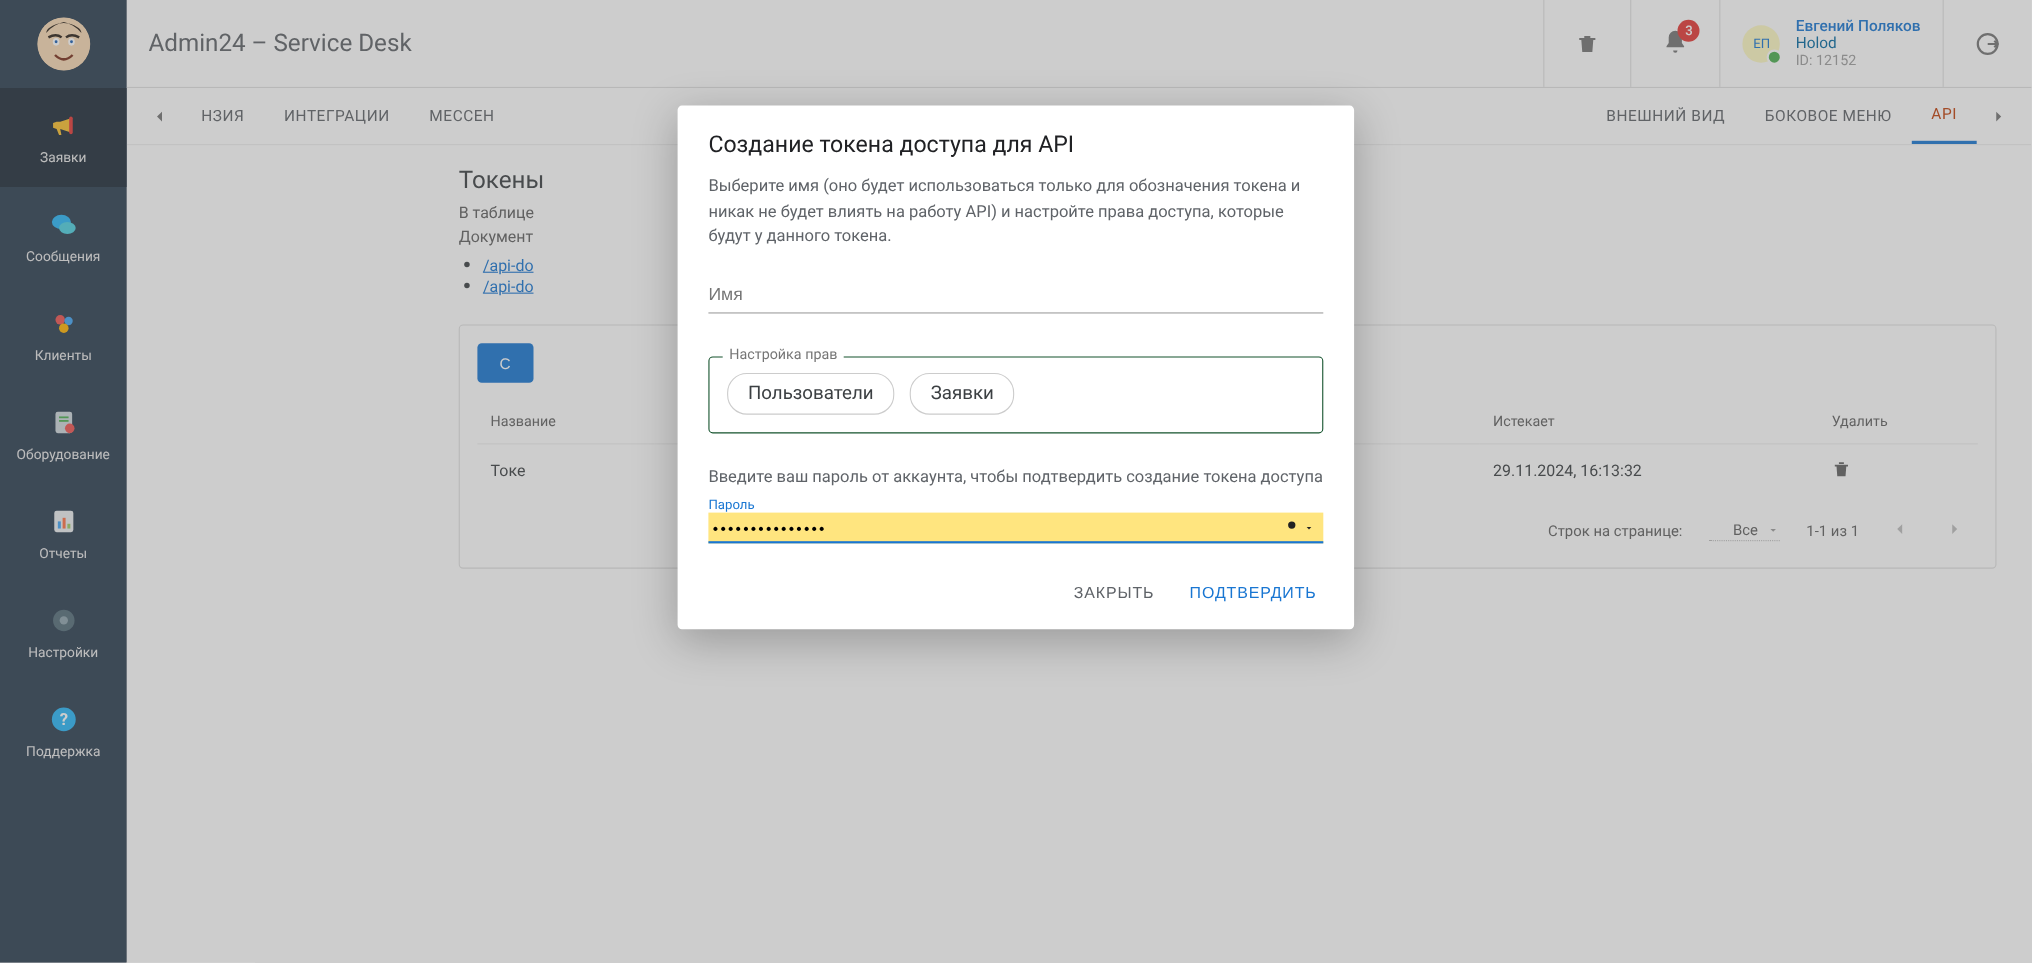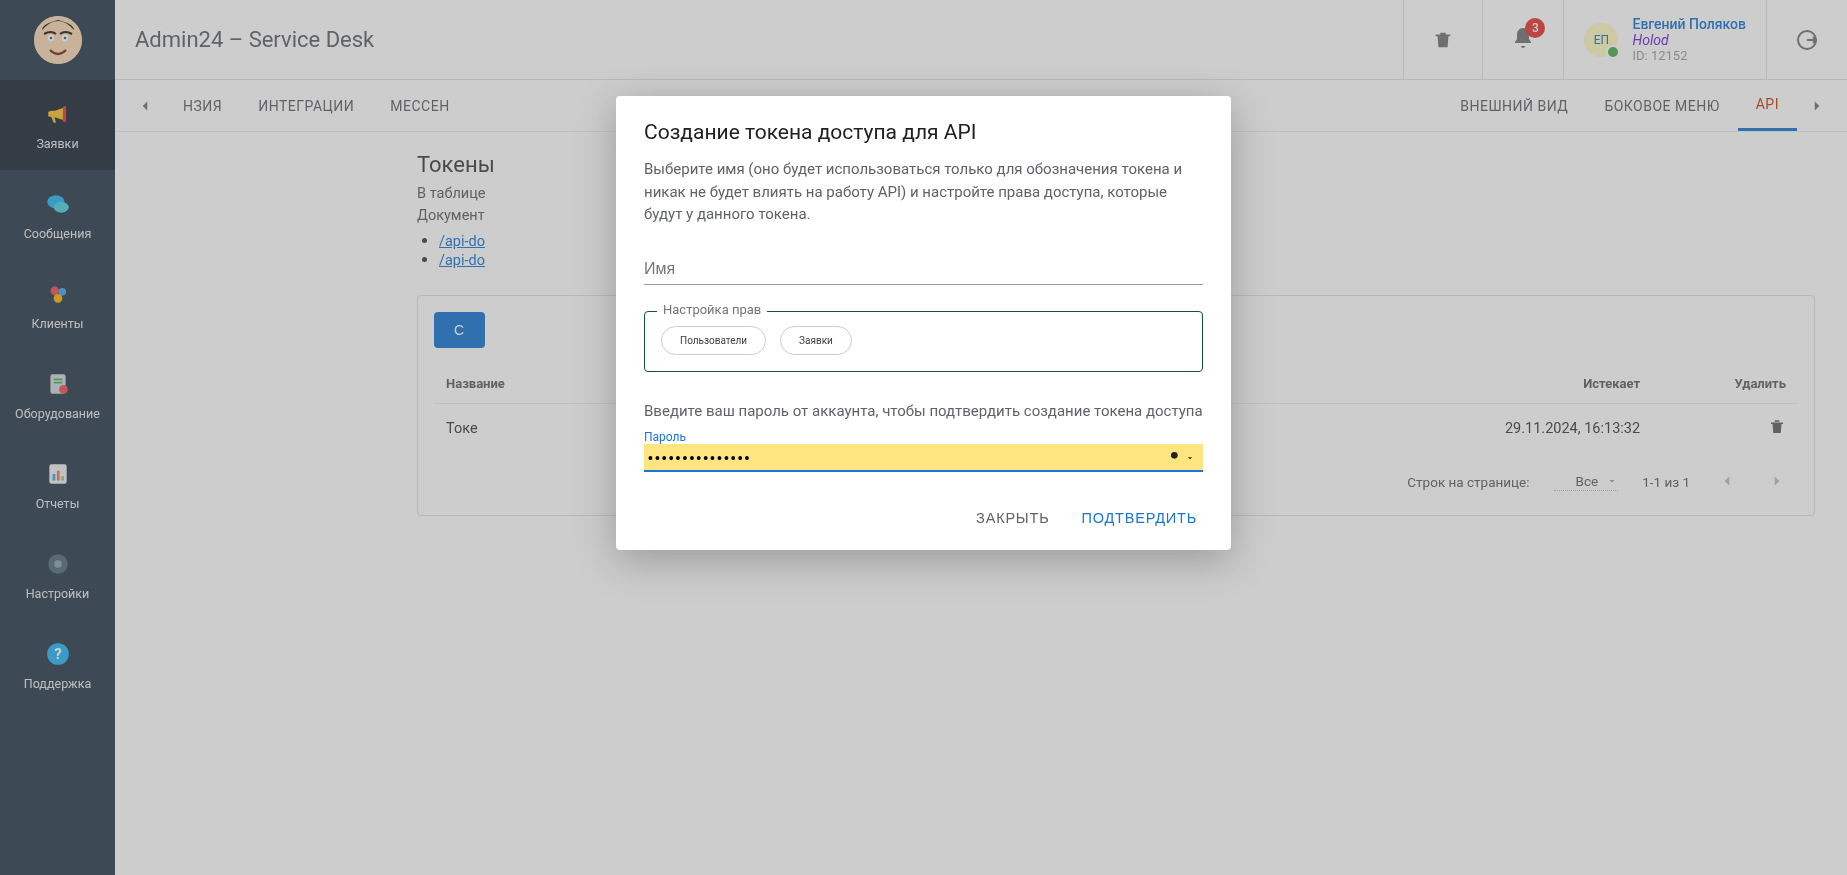--- a/index.html
+++ b/index.html
@@ -18,21 +18,21 @@
 .header { position: fixed; left: 115px; top: 0; right: 0; height: 80px; background: #fff; border-bottom: 1px solid #e0e0e0; display: flex; align-items: center; z-index: 5; }
 .header-title { font-size: 22px; color: #5f6368; padding-left: 20px; flex: 1; }
 .header-cell { border-left: 1px solid #e0e0e0; height: 100%; display: flex; align-items: center; justify-content: center; padding: 0 28px; position: relative; }
 .bell { position: relative; }
 .badge { position: absolute; top: -8px; right: -10px; background: #e53935; color: #fff; width: 20px; height: 20px; border-radius: 50%; font-size: 12px; display: flex; align-items: center; justify-content: center; font-weight: 500; }
 .user-block { display: flex; align-items: center; gap: 14px; }
 .user-initials { width: 34px; height: 34px; border-radius: 50%; background: #fef9c3; color: #1976d2; display: flex; align-items: center; justify-content: center; font-size: 12px; position: relative; }
 .user-initials::after { content: ''; position: absolute; bottom: -2px; right: -2px; width: 10px; height: 10px; background: #4caf50; border-radius: 50%; border: 2px solid #fff; }
 .user-text { display: flex; flex-direction: column; }
 .user-name { color: #1976d2; font-size: 14px; font-weight: 500; }
-.user-org { color: #6d28d9; font-size: 14px; font-style: italic; }
+.user-org { color: #0369a1; font-size: 14px; }
 .user-id { color: #9e9e9e; font-size: 13px; }
 
 
 .main { position: fixed; left: 115px; top: 80px; right: 0; bottom: 0; background: #fff; overflow: hidden; }
 .tabs { display: flex; align-items: center; height: 52px; border-bottom: 1px solid #eee; padding: 0 10px; color: #5f6368; font-size: 14px; letter-spacing: 0.5px; overflow: hidden; }
 .tab-arrow { width: 40px; display: flex; align-items: center; justify-content: center; color: #757575; cursor: pointer; }
 .tab { padding: 0 18px; height: 100%; display: flex; align-items: center; cursor: pointer; white-space: nowrap; }
 .tab.active { color: #c2410c; border-bottom: 3px solid #1976d2; }
 .tab-spacer { flex: 1; min-width: 500px; }
 
@@ -42,38 +42,38 @@
 .subnav-item.active { border-left: 3px solid #1976d2; padding-left: 17px; }
 .content { position: absolute; left: 270px; top: 52px; right: 0; bottom: 0; padding: 20px 32px; color: #3c4043; }
 .content h2 { font-size: 22px; font-weight: 400; margin-bottom: 6px; }
 .content p { font-size: 14.5px; color: #616161; line-height: 1.5; }
 .content ul { padding-left: 22px; margin-top: 4px; }
 .content a { color: #1976d2; text-decoration: underline; font-size: 14.5px; }
 
 .card { border: 1px solid #e0e0e0; border-radius: 4px; margin-top: 26px; padding: 16px; }
 .btn-primary { background: #1976d2; color: #fff; border: none; padding: 10px 20px; border-radius: 4px; font-size: 14px; letter-spacing: 0.5px; cursor: pointer; }
 .table { width: 100%; margin-top: 16px; border-collapse: collapse; }
-.table th { text-align: left; font-weight: 700; font-size: 13px; color: #616161; padding: 12px; }
-.table th.center, .table td.center { text-align: right; }
+.table th { text-align: left; font-weight: 400; font-size: 13px; color: #616161; padding: 12px; }
+.table th.center, .table td.center { text-align: left; }
 .table td { padding: 14px 12px; font-size: 14.5px; color: #3c4043; border-top: 1px solid #eee; }
 .table-footer { display: flex; justify-content: flex-end; align-items: center; gap: 24px; padding: 14px 8px 2px; font-size: 13.5px; color: #616161; }
 .table-footer .sel { display: flex; align-items: center; gap: 8px; border-bottom: 1px dotted #bbb; padding-bottom: 1px; cursor: pointer; padding-left: 22px; }
 .table-footer .pager-btn { color: #9e9e9e; cursor: pointer; padding: 4px; }
 
 
 .overlay { position: fixed; inset: 0; background: rgba(100,100,100,0.32); z-index: 50; display: flex; align-items: flex-start; justify-content: center; padding-top: 96px; }
 .modal { background: #fff; width: 615px; border-radius: 4px; box-shadow: 0 10px 40px rgba(0,0,0,0.25); padding: 24px 28px 16px; }
 .modal h3 { font-size: 21px; font-weight: 400; color: #202124; margin-bottom: 14px; }
 .modal .desc { font-size: 15px; color: #5f6368; line-height: 1.5; margin-bottom: 28px; }
-.field { margin-bottom: 26px; }
+.field { margin-bottom: 39px; }
 .input { width: 100%; border: none; border-bottom: 1px solid #9e9e9e; padding: 6px 0; font-size: 16px; color: #5f6368; outline: none; background: transparent; }
 .input::placeholder { color: #757575; }
 .perm-box { border: 1px solid #14532d; border-radius: 4px; padding: 14px 16px 16px; margin-bottom: 30px; position: relative; }
 .perm-box .legend { position: absolute; top: -10px; left: 12px; background: #fff; padding: 0 6px; font-size: 13px; color: #757575; }
-.chip { display: inline-block; border: 1px solid #ccc; border-radius: 18px; padding: 8px 18px; font-size: 10px; color: #3c4043; margin-right: 10px; cursor: pointer; }
+.chip { display: inline-block; border: 1px solid #ccc; border-radius: 18px; padding: 8px 18px; font-size: 17px; color: #3c4043; margin-right: 10px; cursor: pointer; }
 .password-label-top { font-size: 15px; color: #5f6368; margin-bottom: 10px; }
 .pw-field { position: relative; }
 .pw-label { font-size: 12px; color: #1976d2; }
 .pw-input-wrap { display: flex; align-items: center; background: #ffe57f; border-bottom: 2px solid #1976d2; padding: 6px 8px 4px 4px; }
 .pw-input { border: none; background: transparent; flex: 1; font-size: 14px; letter-spacing: 2px; outline: none; font-family: Arial; }
 .pw-icon { color: #333; cursor: pointer; display: flex; align-items: center; }
 .modal-actions { display: flex; justify-content: flex-end; gap: 20px; margin-top: 30px; }
 .btn-text { background: none; border: none; font-size: 14.5px; letter-spacing: 0.8px; font-weight: 500; color: #5f6368; cursor: pointer; padding: 8px 6px; }
 .btn-text.primary { color: #1976d2; }
 </style>

